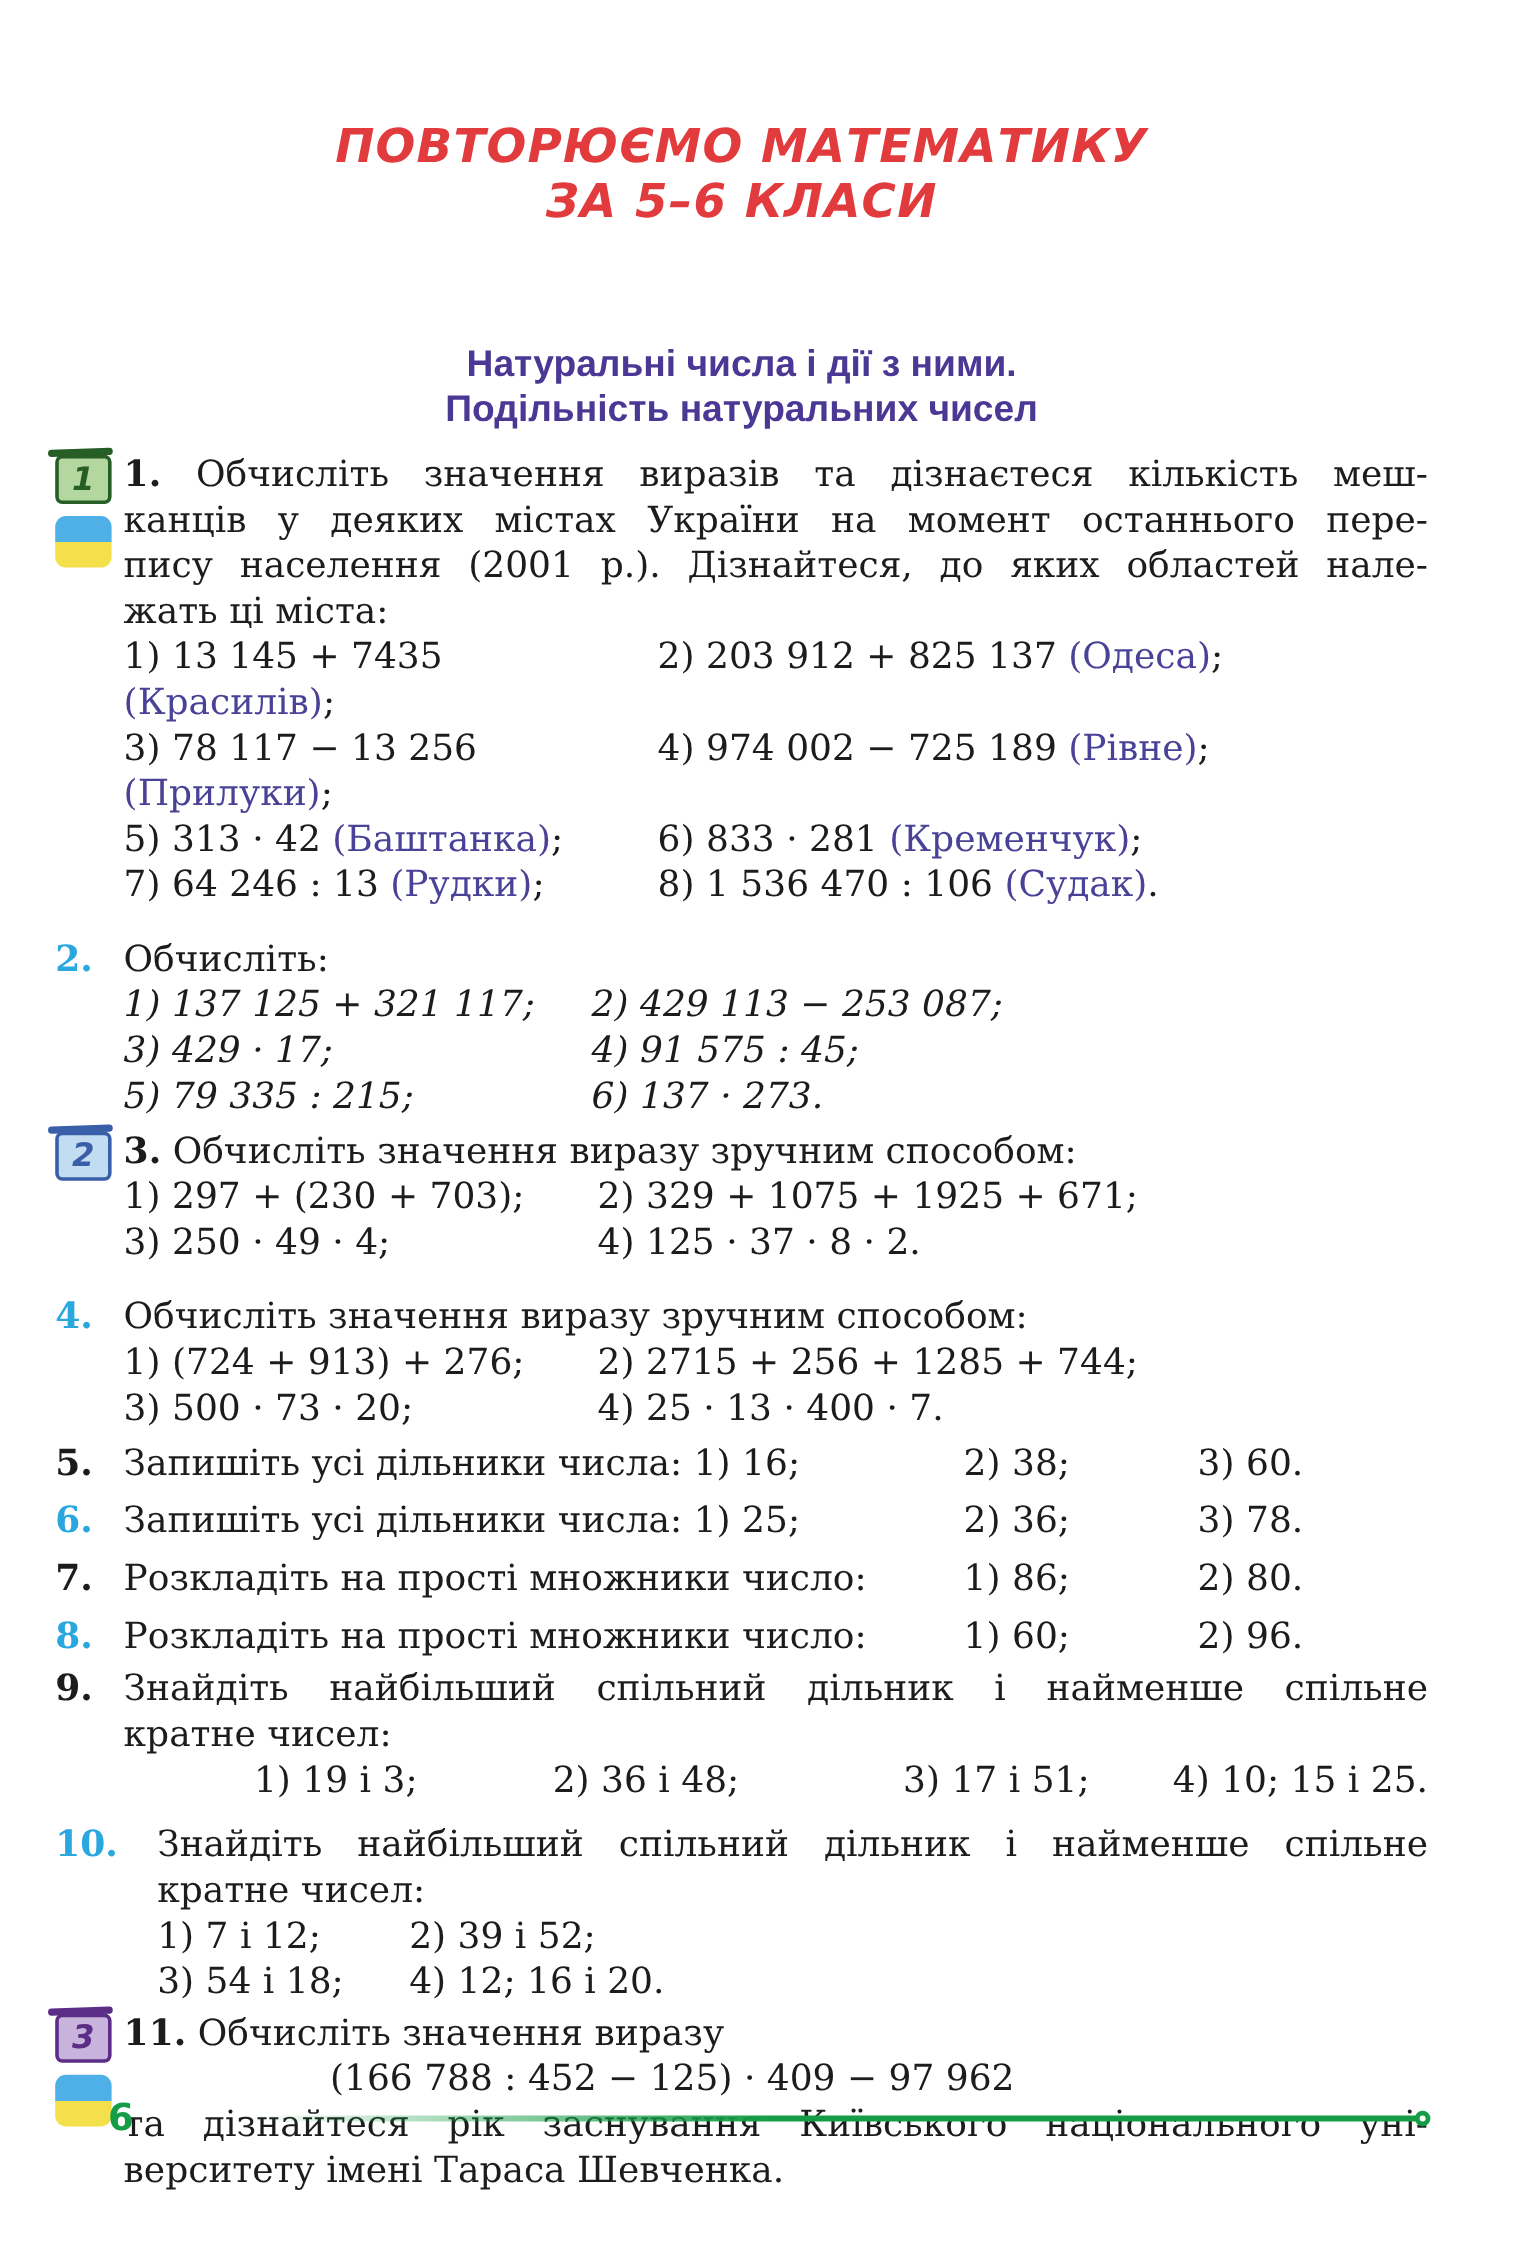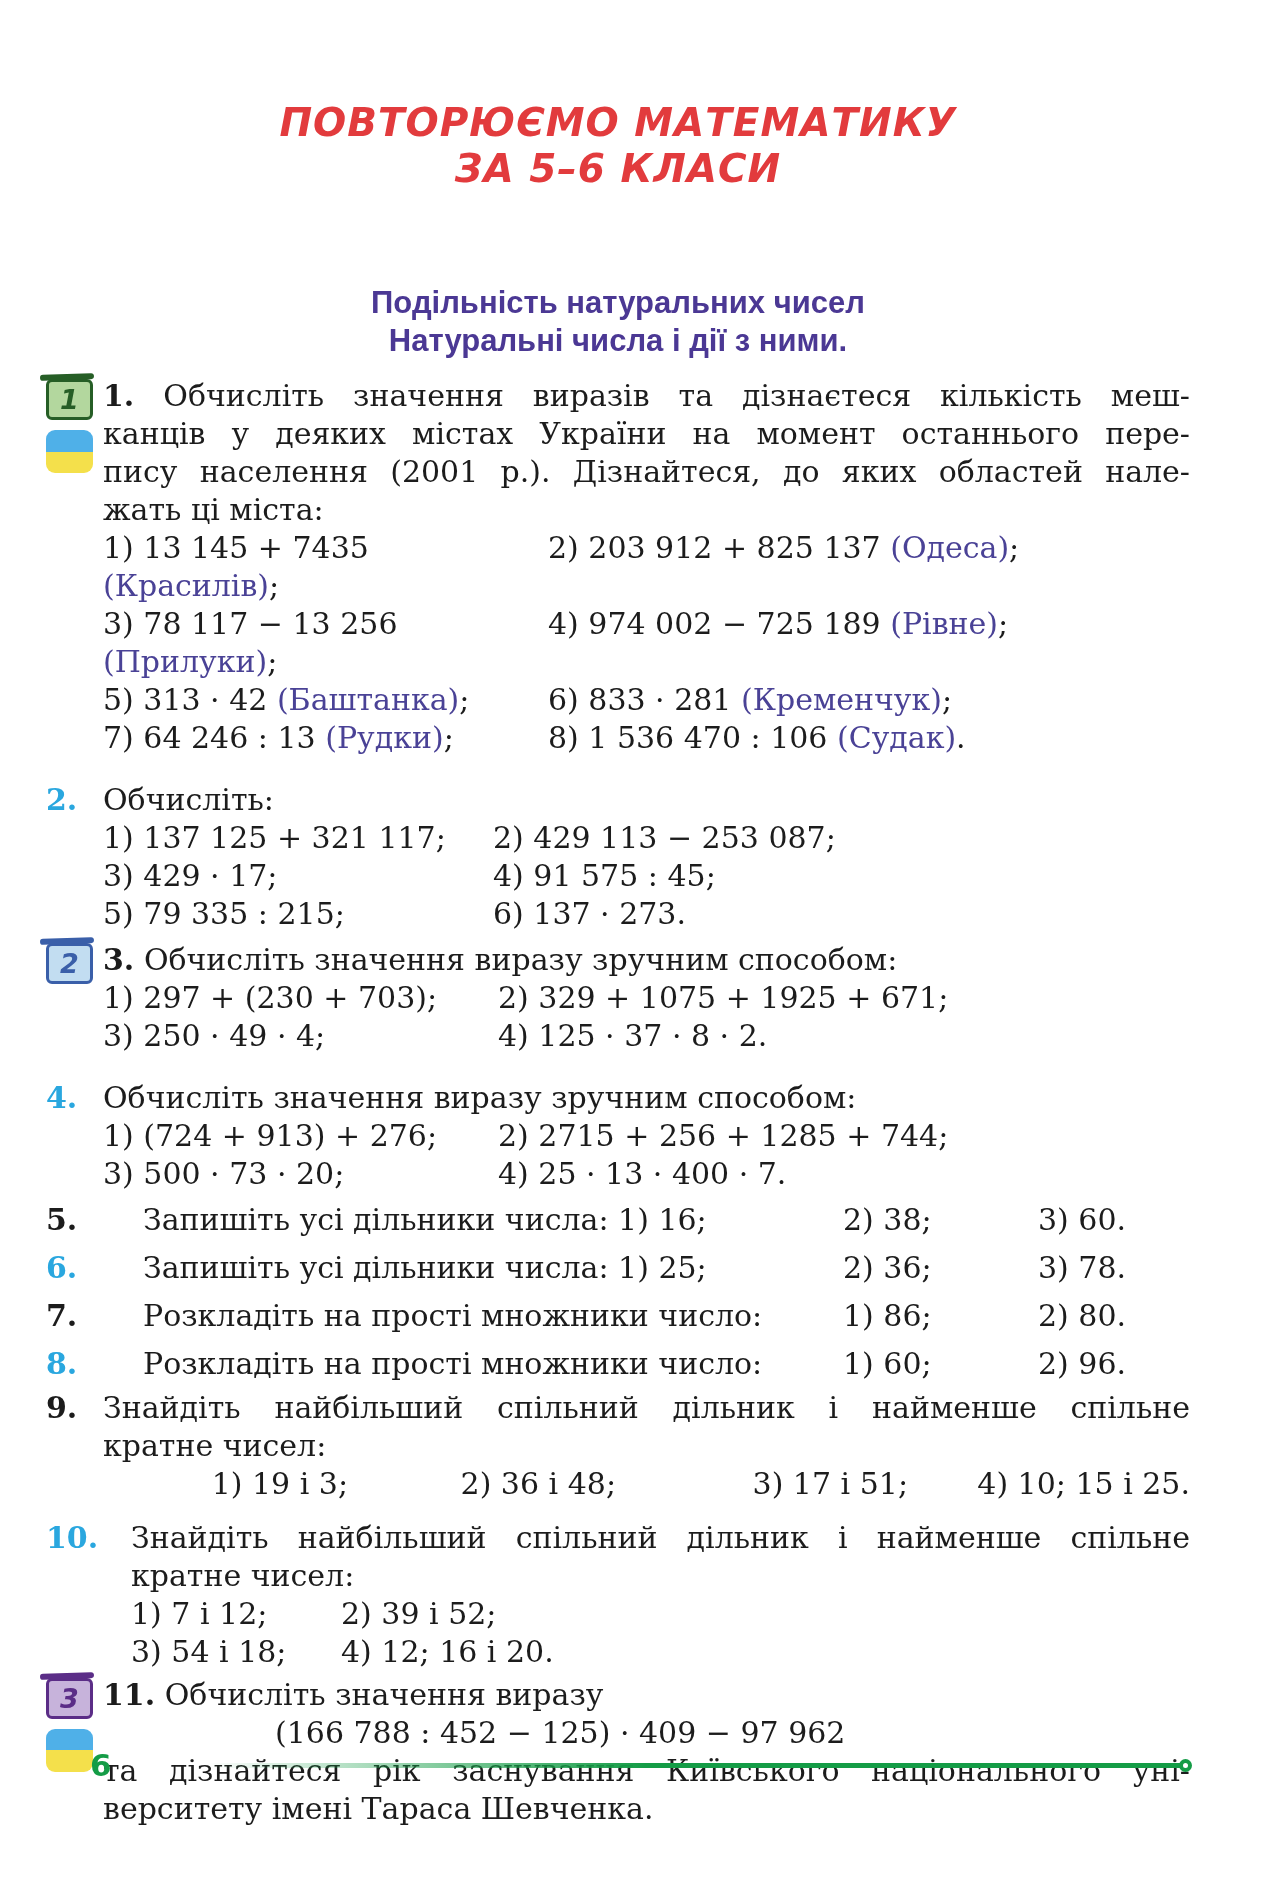--- a/index.html
+++ b/index.html
@@ -45,23 +45,23 @@
   .badge.blue  { background:#c2ddf1; border-color:#3a5fa9; color:#3a5fa9; }
   .badge.blue::before { background:#3a5fa9; }
   .badge.purple{ background:#c7b3db; border-color:#5b2d87; color:#5b2d87; }
   .badge.purple::before { background:#5b2d87; }
   .flag {
     width:47px; height:43px; border-radius:9px;
     background:linear-gradient(to bottom, #4fb0e8 0 50%, #f4e04b 50% 100%);
   }
 
   .items-ex1  { display:grid; grid-template-columns:445px 1fr; }
-  .items-ex2  { display:grid; grid-template-columns:390px 1fr; }
+  .items-ex2  { display:grid; grid-template-columns:390px 1fr;font-style:italic; }
   .items-ex34 { display:grid; grid-template-columns:395px 1fr; }
-  .row-ex5678 { display:grid; grid-template-columns:700px 195px 1fr;margin-left:40px; }
+  .row-ex5678 { display:grid; grid-template-columns:700px 195px 1fr; }
   .items-ex9  { display:grid; grid-template-columns:245px 268px 292px 1fr;text-align:right; }
   .items-ex10 { display:grid; grid-template-columns:210px 1fr; }
   .city { color:#4a4296; }
 
   .expr-line { padding-left:172px; }
 
   .footer {
     position:absolute; left:90px; right:84px; top:1750px;
     display:flex; align-items:center;
   }
@@ -81,22 +81,22 @@
 <body>
 
 <div class="page">
 
   <div class="title">
     <div>ПОВТОРЮЄМО МАТЕМАТИКУ</div>
     <div>ЗА 5–6 КЛАСИ</div>
   </div>
 
   <div class="subtitle">
+    <div>Натуральні числа і дії з ними.</div>
     <div>Подільність натуральних чисел</div>
-    <div>Натуральні числа і дії з ними.</div>
   </div>
 
   <div class="exercises">
 
     <div class="ex">
       <div>
         <div class="margin-stack">
           <div class="badge green">
               <span>1</span>
             </div>

